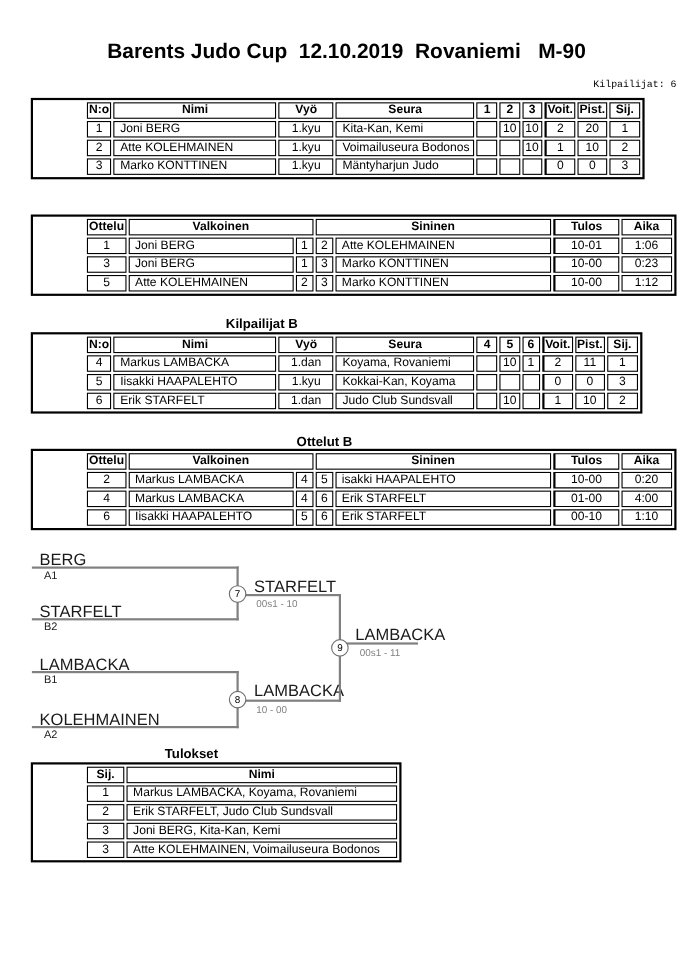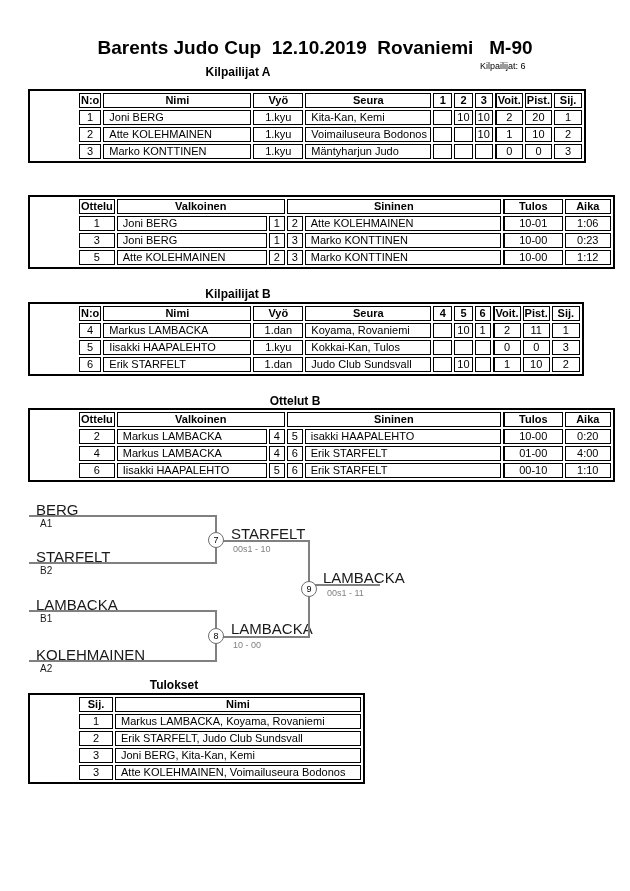--- a/index.html
+++ b/index.html
@@ -1,21 +1,21 @@
 <!DOCTYPE html>
 <html><head>
 <meta charset="utf-8">
 <style>
   html,body{margin:0;padding:0;background:#fff;}
   #page{position:relative;width:630px;height:891px;background:#ffffff;
         font-family:"Liberation Sans","DejaVu Sans",sans-serif;color:#000;overflow:hidden;}
   .abs{position:absolute;}
   #main-title{top:37px;left:0;width:630px;text-align:center;font-size:19px;font-weight:bold;white-space:pre;}
   .section-title{font-size:12px;font-weight:bold;text-align:center;}
-  #participants-note{top:61px;left:480px;width:135px;font-size:9px;}
+  #participants-note{top:72px;left:480px;width:135px;text-align:right;font-size:9px;font-family:Liberation Mono, monospace;}
 
   table{border-collapse:separate;border-spacing:2px;border:2px solid #000;table-layout:fixed;background:#fff;padding-left:47px;}
   td,th{border:1px solid #000;height:13px;line-height:13px;font-size:11px;padding:0 2px;overflow:hidden;white-space:nowrap;}
   th{font-weight:bold;text-align:center;padding:0 1px;}
   td.c{text-align:center;}
   td.l{text-align:left;padding-left:5px;}
   .thick{border-left-width:2px;}
   th.lft{text-align:left;overflow:visible;}
 
   
@@ -26,21 +26,20 @@
   .bk-score{font-size:9px;color:#808080;white-space:nowrap;}
   .bk-circle{width:14px;height:14px;border:1px solid #6e6e6e;border-radius:50%;background:#fff;
              font-size:9px;color:#000;text-align:center;line-height:14px;}
 </style>
 </head>
 <body>
 
 <div id="page">
 
   <div id="main-title" class="abs">Barents Judo Cup  12.10.2019  Rovaniemi   M-90</div>
-  <div class="abs section-title" style="top:65px;left:0;width:476px;">Kilpailijat A</div>
   <div id="participants-note" class="abs">Kilpailijat: 6</div>
 
   <table class="abs" style="top:89px;left:28px;">
     <colgroup>
       <col style="width:19px">
         <col style="width:148px">
         <col style="width:50px">
         <col style="width:126px">
       <col style="width:19px">
         <col style="width:16px">
@@ -187,21 +186,21 @@
       <td class="c">10</td>
       <td class="c">1</td>
       <td class="c thick">2</td>
       <td class="c">11</td>
       <td class="c">1</td>
     </tr>
     <tr>
       <td class="c">5</td>
       <td class="l">Iisakki HAAPALEHTO</td>
       <td class="c">1.kyu</td>
-      <td class="l">Kokkai-Kan, Tulos</td>
+      <td class="l">Kokkai-Kan, Koyama</td>
       <td class="c"></td>
       <td class="c"></td>
       <td class="c"></td>
       <td class="c thick">0</td>
       <td class="c">0</td>
       <td class="c">3</td>
     </tr>
     <tr>
       <td class="c">6</td>
       <td class="l">Erik STARFELT</td>

